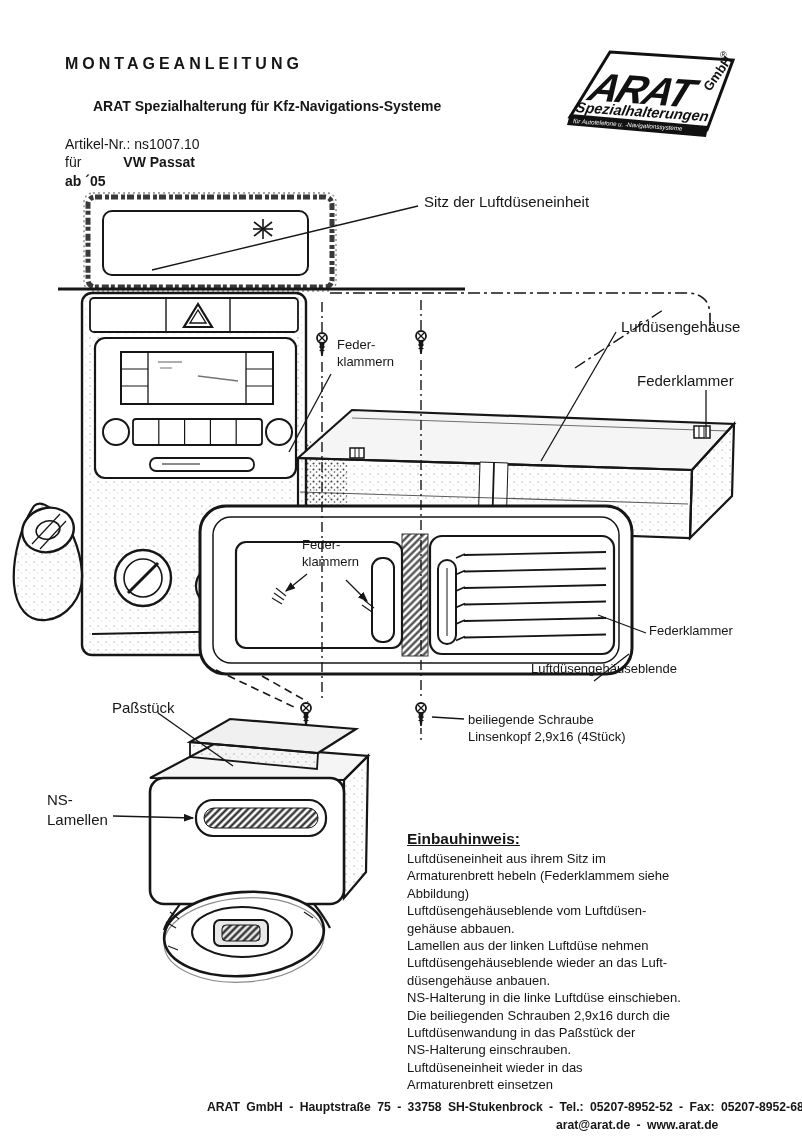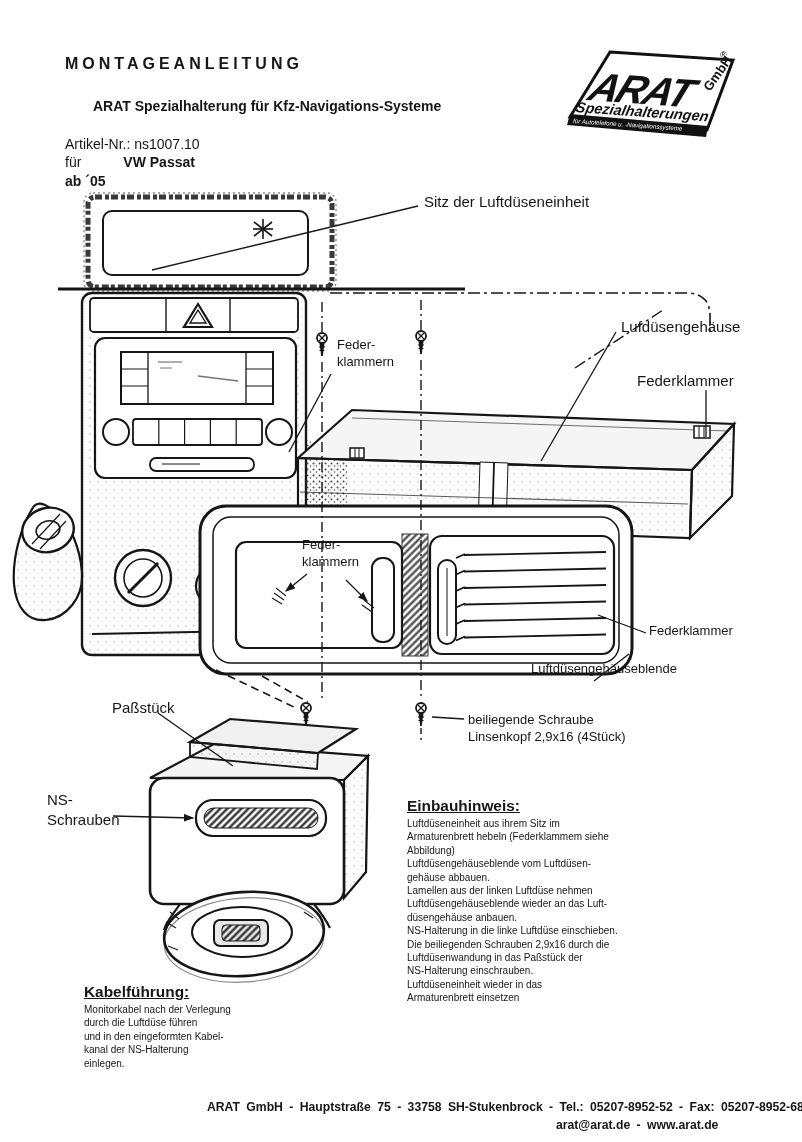--- a/index.html
+++ b/index.html
@@ -5,22 +5,22 @@
   html,body{margin:0;padding:0;background:#d8d8d8;}
   .page{position:relative;width:802px;height:1142px;background:#ffffff;
         font-family:"Liberation Sans",sans-serif;color:#161616;overflow:hidden;}
   .abs{position:absolute;}
   .title{font-size:16px;font-weight:bold;letter-spacing:4px;}
   .subtitle{font-size:14px;font-weight:bold;margin-left:28px;}
   .meta{font-size:14px;line-height:1.32;}
   .meta b{font-weight:bold;margin-left:42px;}
   .lbl{font-size:13px;line-height:1.32;white-space:pre-line;}
   .lbl-lg{font-size:15px;}
-  .block-h{font-size:15.4px;font-weight:bold;text-decoration:underline;margin-bottom:2px;}
-  .block-t{font-size:10px;line-height:1.34;white-space:pre-line;}
+  .block-h{font-size:15.4px;font-weight:bold;text-decoration:underline;margin-bottom:2px;margin-top:33px;}
+  .block-t{font-size:13px;line-height:1.34;white-space:pre-line;}
   .footer-t{font-size:12.2px;font-weight:bold;word-spacing:3px;white-space:nowrap;}
   svg text{font-family:"Liberation Sans",sans-serif;}
 </style>
 </head>
 <body>
 
 <div class="page">
 
   <svg class="abs" style="left:0;top:0" width="802" height="1142" viewBox="0 0 802 1142">
     <defs>
@@ -246,45 +246,37 @@
   <div class="abs lbl lbl-lg" style="left:621px;top:317px">Lufdüsengehäuse</div>
   <div class="abs lbl lbl-lg" style="left:637px;top:371px">Federklammer</div>
   <div class="abs lbl" style="left:302px;top:536px">Feder-
 klammern</div>
   <div class="abs lbl" style="left:649px;top:622px">Federklammer</div>
   <div class="abs lbl" style="left:531px;top:660px">Luftdüsengehäuseblende</div>
   <div class="abs lbl" style="left:468px;top:711px">beiliegende Schraube
 Linsenkopf 2,9x16 (4Stück)</div>
   <div class="abs lbl lbl-lg" style="left:112px;top:698px">Paßstück</div>
   <div class="abs lbl lbl-lg" style="left:47px;top:790px">NS-
-Schrauben</div>
+Lamellen</div>
 
   <div class="abs" style="left:407px;top:797px;width:390px">
     <div class="block-h">Einbauhinweis:</div>
     <div class="block-t">Luftdüseneinheit aus ihrem Sitz im
 Armaturenbrett hebeln (Federklammem siehe
 Abbildung)
 Luftdüsengehäuseblende vom Luftdüsen-
 gehäuse  abbauen.
 Lamellen aus der linken Luftdüse nehmen
 Luftdüsengehäuseblende wieder an das Luft-
 düsengehäuse   anbauen.
 NS-Halterung in die linke Luftdüse einschieben.
 Die beiliegenden Schrauben 2,9x16 durch die
 Luftdüsenwandung in das Paßstück der
 NS-Halterung einschrauben.
 Luftdüseneinheit wieder in das
 Armaturenbrett einsetzen</div>
   </div>
 
-  <div class="abs" style="left:84px;top:983px;width:300px">
-    <div class="block-h">Kabelführung:</div>
-    <div class="block-t">Monitorkabel nach der Verlegung
-durch die Luftdüse führen
-und in den eingeformten Kabel-
-kanal der NS-Halterung
-einlegen.</div>
-  </div>
 
   <div class="abs footer-t" style="left:207px;top:1100px">ARAT GmbH - Hauptstraße 75 - 33758 SH-Stukenbrock - Tel.: 05207-8952-52 - Fax: 05207-8952-68</div>
   <div class="abs footer-t" style="left:556px;top:1118px">arat@arat.de - www.arat.de</div>
 
 </div>
 
 </body></html>

